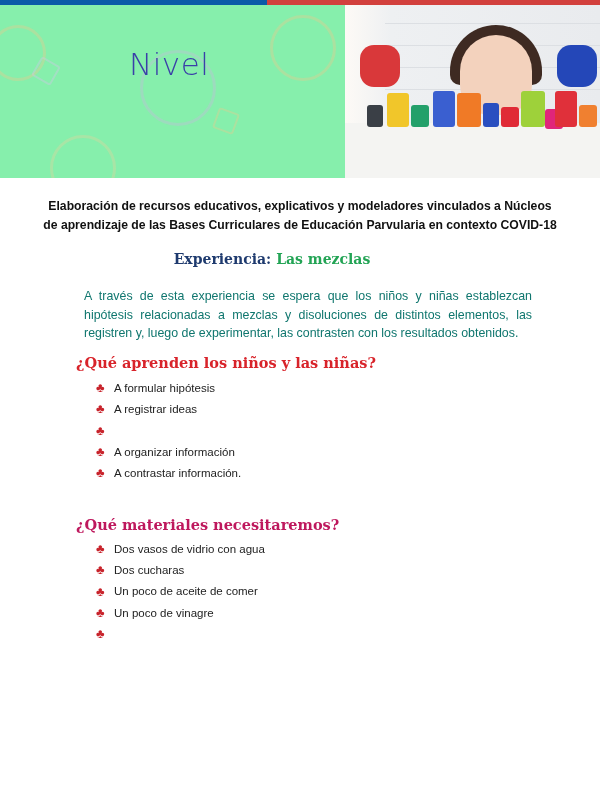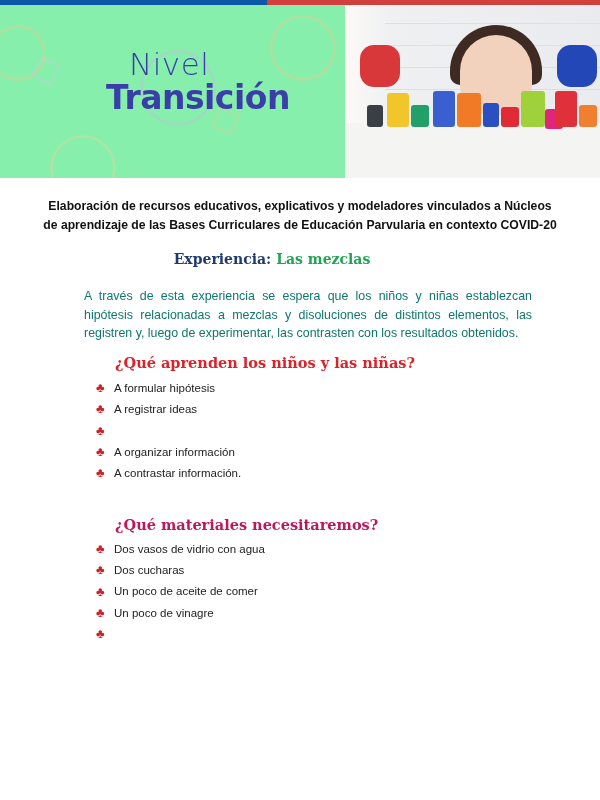--- a/index.html
+++ b/index.html
@@ -16,21 +16,21 @@
   .brick { position:absolute; height:1px; background:#dcdfe3; }
   .face { position:absolute; left:115px; top:30px; width:72px; height:80px; border-radius:36px 36px 30px 30px; background:#f3d2bd; }
   .hair { position:absolute; left:105px; top:20px; width:92px; height:60px; border-radius:46px 46px 10px 10px; background:#3e2a22; }
   .hand { position:absolute; width:40px; height:42px; border-radius:14px; }
   .table { position:absolute; left:0; top:118px; width:255px; height:55px; background:#f4f4f2; }
   .jar { position:absolute; border-radius:3px; }
   .title { position:absolute; top:197px; left:40px; width:520px; text-align:center; font-family:"Liberation Sans", sans-serif; font-weight:bold; font-size:12.2px; line-height:19px; color:#111; }
   .exp { position:absolute; top:251px; left:0; width:544px; text-align:center; font-family:"DejaVu Serif", serif; font-weight:bold; font-size:14px; color:#1e3a6e; }
   .exp .green { color:#23a455; }
   .intro { position:absolute; top:287px; left:76px; width:448px; font-size:12.4px; line-height:18.5px; color:#0f766e; text-align:justify;margin-left:8px; }
-  .h2 { position:absolute; left:76px; font-family:"DejaVu Serif", serif; font-weight:bold; font-size:14.5px;margin-left:39px; }
+  .h2 { position:absolute; left:76px; font-family:"DejaVu Serif", serif; font-weight:bold; font-size:14.5px; }
   .h2.red { top:354px; color:#d8232a; }
   .h2.blue { top:516px; color:#be185d; }
   ul.list { position:absolute; left:96px; margin:0; padding:0; list-style:none; }
   ul.list li { height:21.3px; display:flex; align-items:center; font-size:11.5px; color:#222; }
   ul.list li .club { color:#c8232b; font-size:13px; width:18px; display:inline-block; line-height:1; }
   ul.list.l1 { top:377px; }
   ul.list.l2 { top:538px; }
 </style>
 </head>
 <body>
@@ -43,21 +43,20 @@
 <div class="banner">
   <div class="doodle" style="left:-10px;top:20px;width:50px;height:50px;border:3px solid #f1c98a;"></div>
   <div class="doodle" style="left:140px;top:45px;width:70px;height:70px;border:3px solid #c9b8e0;"></div>
   <div class="doodle" style="left:270px;top:10px;width:60px;height:60px;border:3px solid #f1c98a;"></div>
   <div class="doodle" style="left:50px;top:130px;width:60px;height:60px;border:3px solid #e8d49a;"></div>
   <div class="doodle" style="left:35px;top:55px;width:18px;height:18px;border:2px solid #d9c4ef;border-radius:3px;transform:rotate(30deg);"></div>
   <div class="doodle" style="left:215px;top:105px;width:18px;height:18px;border:2px solid #f1c98a;border-radius:3px;transform:rotate(20deg);"></div>
 
   <div class="brand">
     <div class="line1">Nivel</div>
-    <div class="line2">Transición</div>
   </div>
 
   <div class="photo">
     <div class="brick" style="left:40px;top:18px;width:215px;"></div>
     <div class="brick" style="left:40px;top:40px;width:215px;"></div>
     <div class="brick" style="left:40px;top:62px;width:215px;"></div>
     <div class="brick" style="left:40px;top:84px;width:215px;"></div>
     <div class="hair"></div>
     <div class="face"></div>
     <div class="hand" style="left:15px;top:40px;background:#d9383a;"></div>
@@ -70,21 +69,21 @@
     <div class="jar" style="left:112px;top:88px;width:24px;height:34px;background:#f07a26;"></div>
     <div class="jar" style="left:138px;top:98px;width:16px;height:24px;background:#2a4fc0;"></div>
     <div class="jar" style="left:156px;top:102px;width:18px;height:20px;background:#e02a36;"></div>
     <div class="jar" style="left:176px;top:86px;width:24px;height:36px;background:#9ed13a;"></div>
     <div class="jar" style="left:200px;top:104px;width:18px;height:20px;background:#e0257a;"></div>
     <div class="jar" style="left:210px;top:86px;width:22px;height:36px;background:#e0303a;"></div>
     <div class="jar" style="left:234px;top:100px;width:18px;height:22px;background:#f08030;"></div>
   </div>
 </div>
 
-<div class="title">Elaboración de recursos educativos, explicativos y modeladores vinculados a Núcleos de aprendizaje de las Bases Curriculares de Educación Parvularia en contexto COVID-20</div>
+<div class="title">Elaboración de recursos educativos, explicativos y modeladores vinculados a Núcleos de aprendizaje de las Bases Curriculares de Educación Parvularia en contexto COVID-18</div>
 
 <div class="exp">
   <span>Experiencia:</span>
   <span class="green">Las mezclas</span>
 </div>
 
 <div class="intro">A través de esta experiencia se espera que los niños y niñas establezcan hipótesis relacionadas a mezclas y disoluciones de distintos elementos, las registren y, luego de experimentar, las contrasten con los resultados obtenidos.</div>
 
 <div class="h2 red">¿Qué aprenden los niños y las niñas?</div>
 <ul class="list l1">

